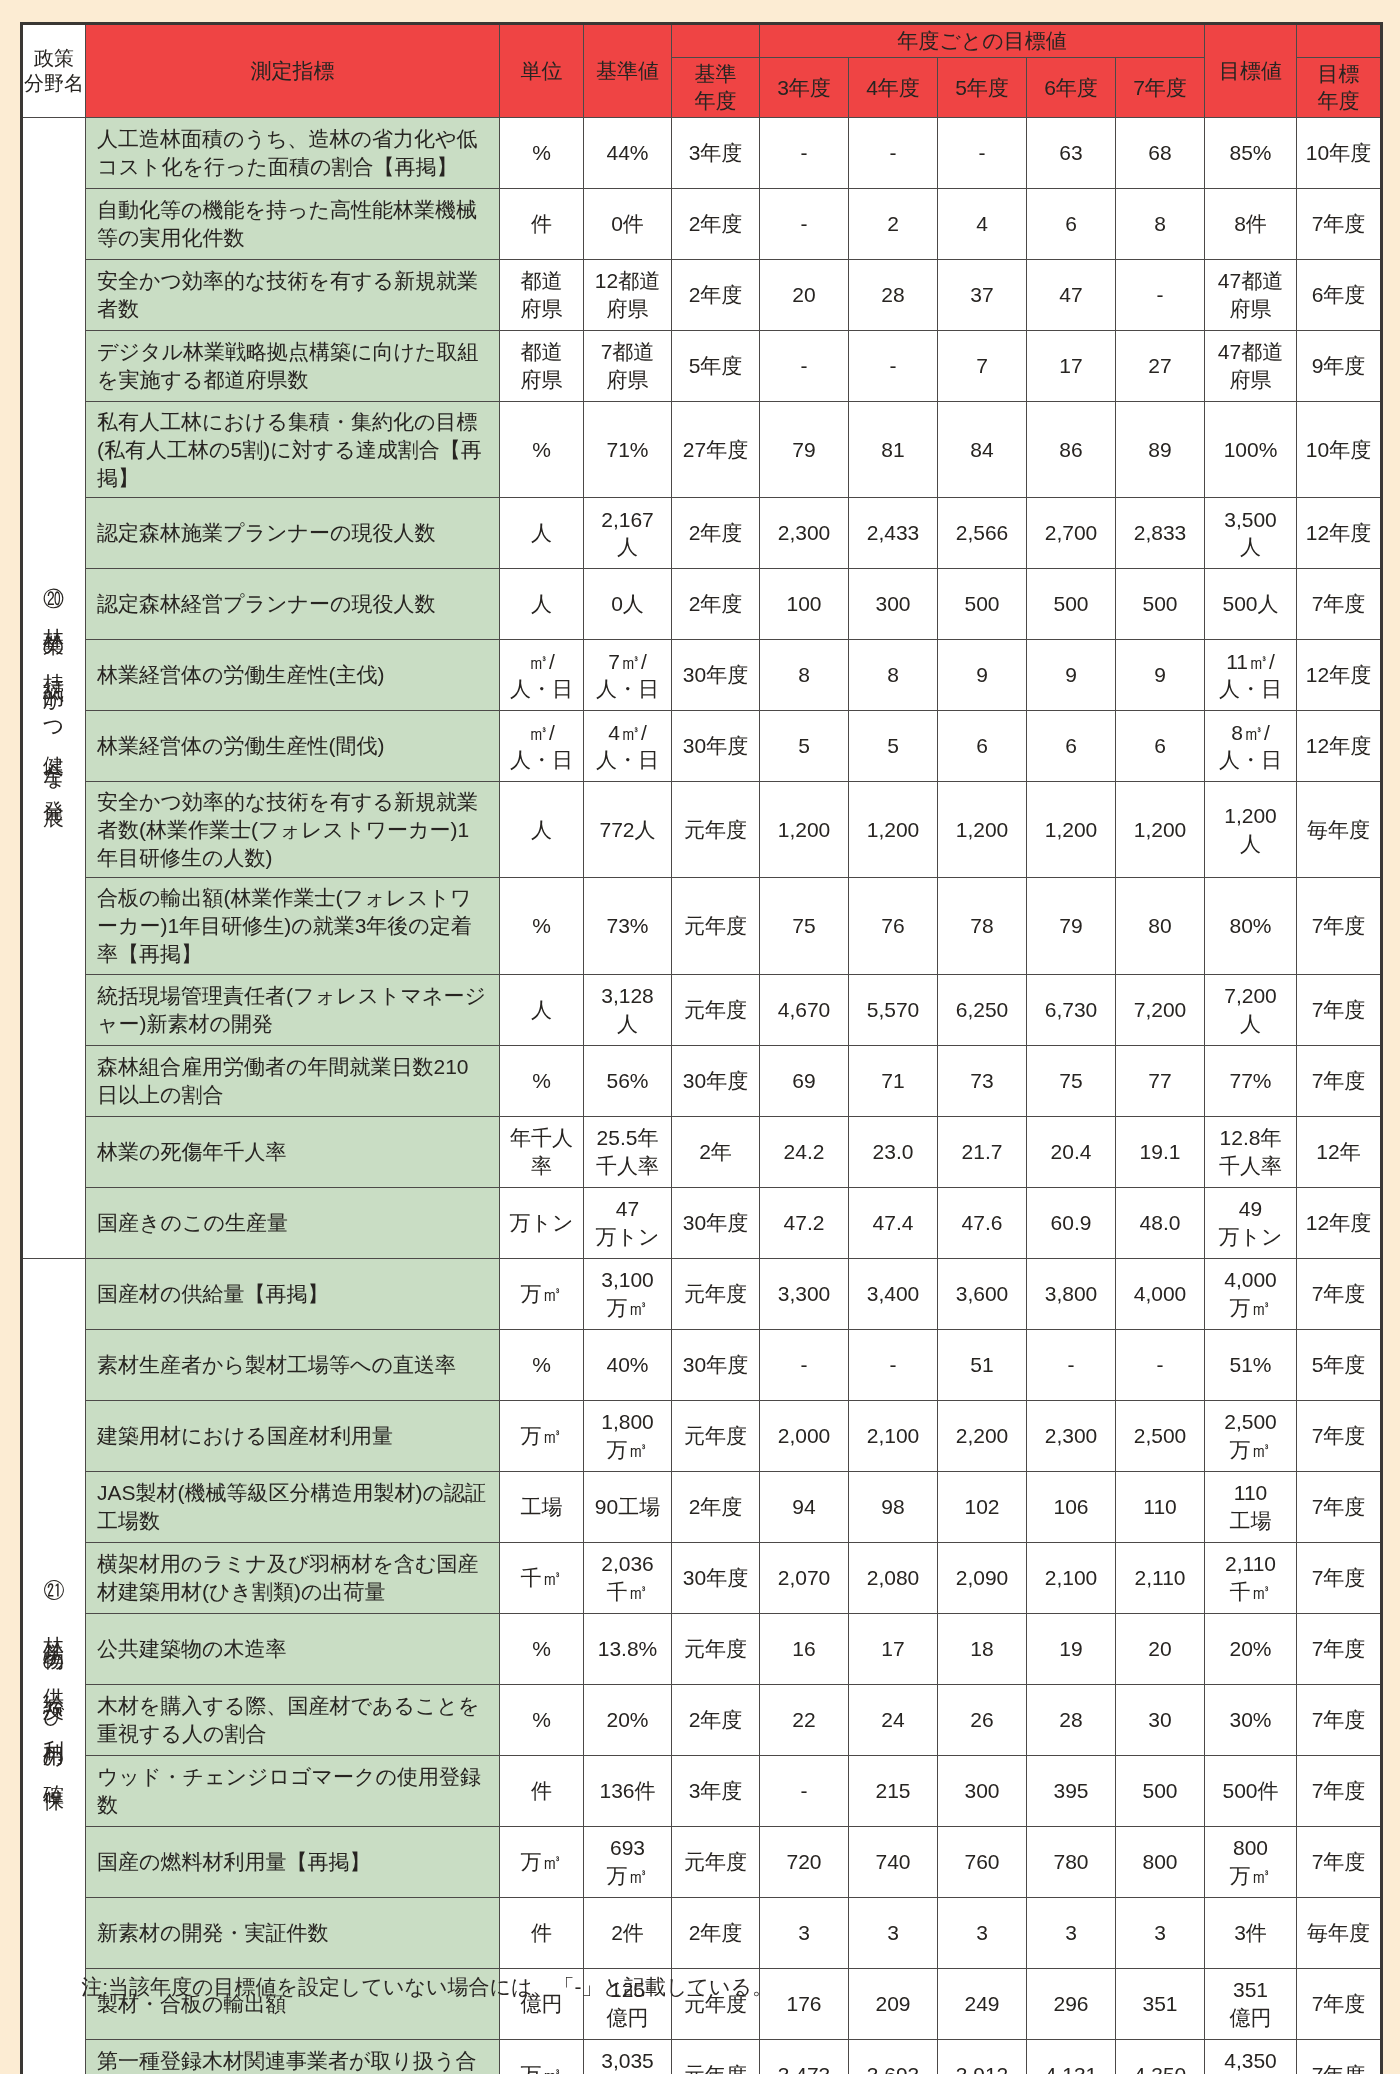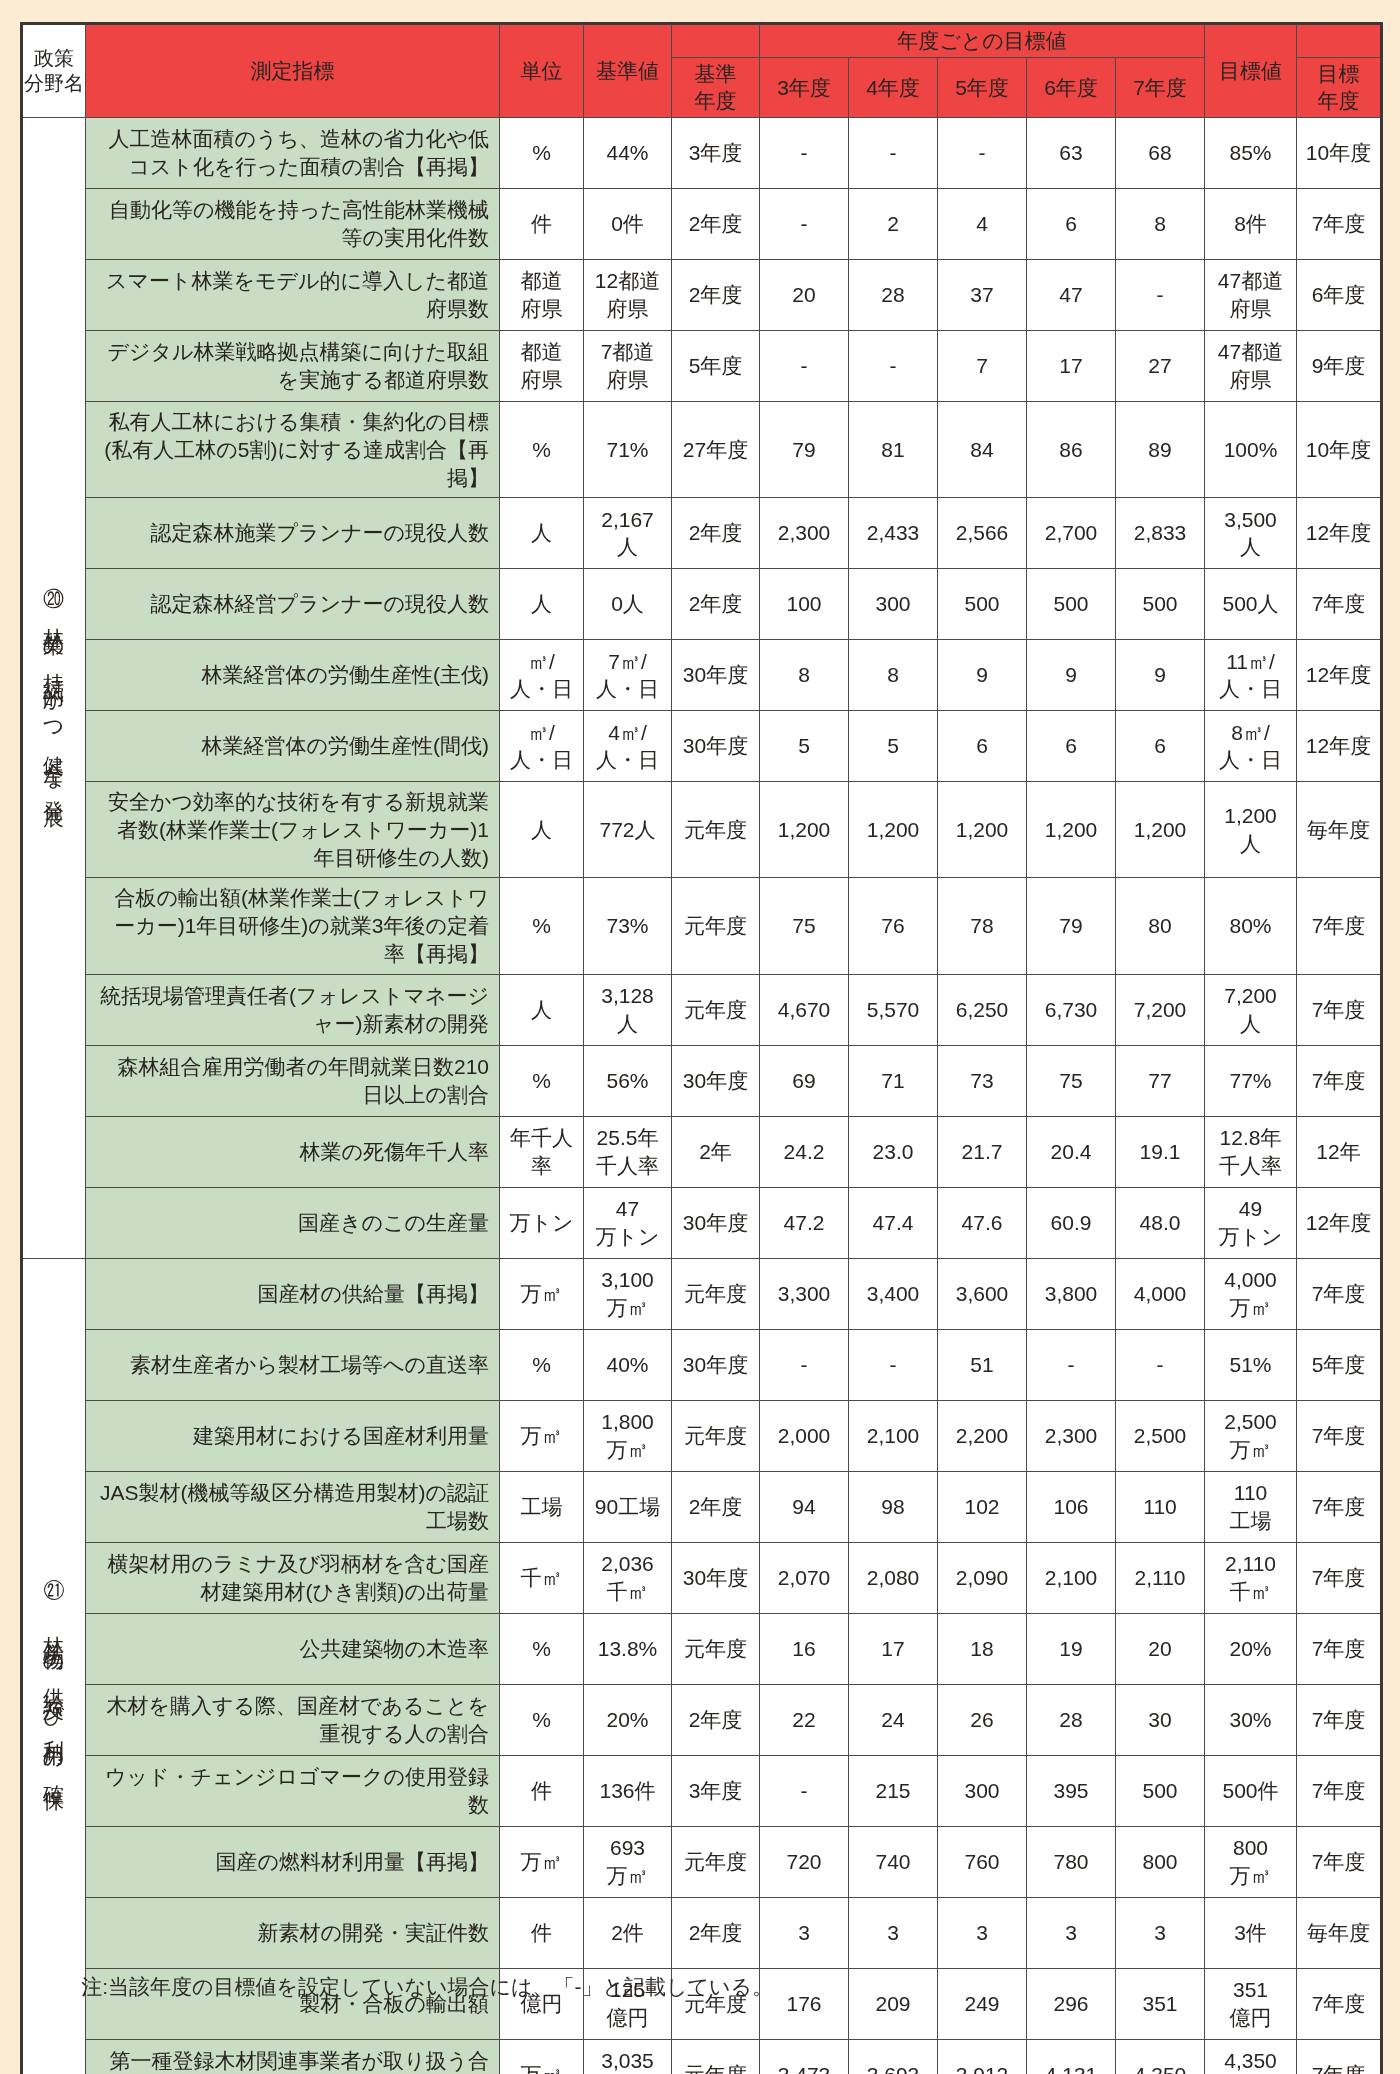--- a/index.html
+++ b/index.html
@@ -22,21 +22,21 @@
     vertical-align:middle;text-align:center;
     font-size:21px;line-height:1.32;font-weight:normal;
     overflow:hidden;
   }
   th{background:#ef4444;white-space:pre-line;padding:2px;}
   tr.hr1{height:32px;margin-left:22px;}
   tr.hr2{height:56px;}
   th.policy-h{background:#ffffff;font-size:20px;padding:0;line-height:1.25;}
   td{background:#ffffff;white-space:pre-line;padding:2px 3px;height:58px;}
   td.indicator-cell{
-    background:#c9ddc4;text-align:right;white-space:normal;
+    background:#c9ddc4;text-align:left;white-space:normal;
     padding:6px 10px 6px 11px;
   }
   td.policy-cell{background:#ffffff;padding:0;}
   .vlabel{
     writing-mode:vertical-rl;display:inline-block;
     line-height:1;letter-spacing:7px;font-size:21px;
   }
   .vnum{padding-bottom:12px;}
 
   .notes{
@@ -113,21 +113,21 @@
           <td>2年度</td>
           <td>-</td>
           <td>2</td>
           <td>4</td>
           <td>6</td>
           <td>8</td>
           <td>8件</td>
           <td>7年度</td>
         </tr>
         <tr>
-          <td class="indicator-cell">スマート林業をモデル的に導入した都道府県数</td>
+          <td class="indicator-cell">安全かつ効率的な技術を有する新規就業者数</td>
           <td>都道
 府県</td>
           <td>12都道
 府県</td>
           <td>2年度</td>
           <td>20</td>
           <td>28</td>
           <td>37</td>
           <td>47</td>
           <td>-</td>

